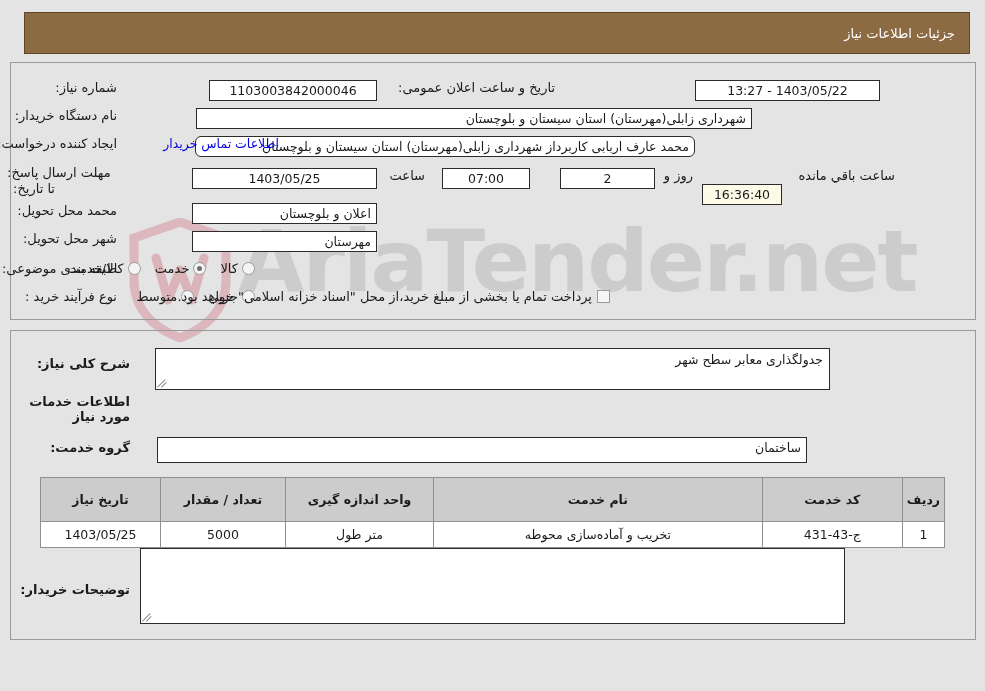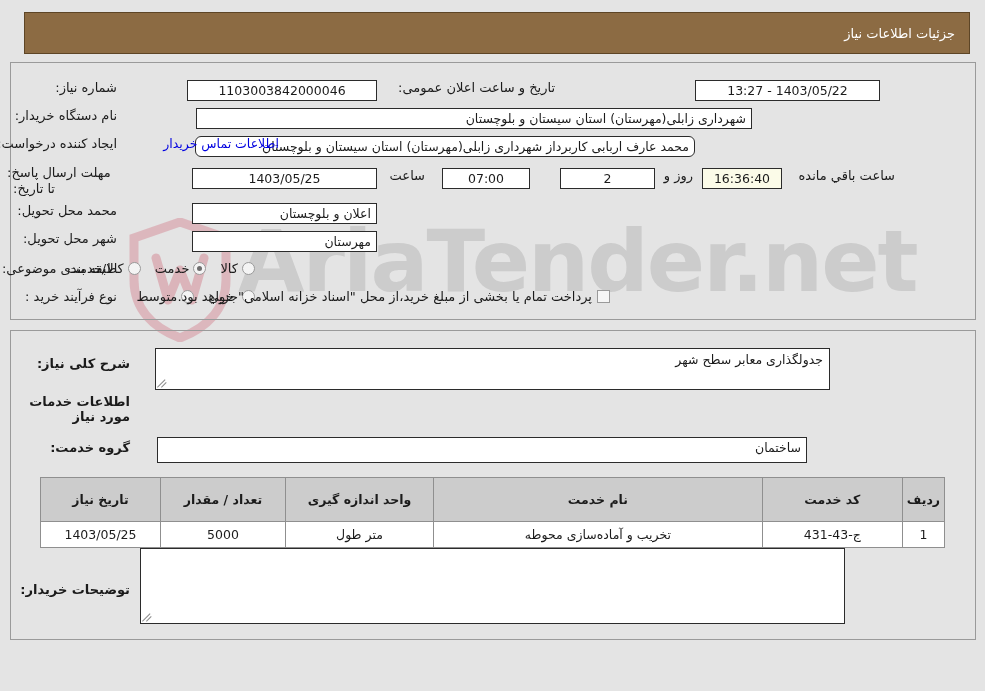--- a/index.html
+++ b/index.html
@@ -259,21 +259,21 @@
     <span>جزئیات اطلاعات نیاز</span>
   </div>
 
   <div class="panel panel-top"></div>
   <div class="panel panel-bottom"></div>
 
   <div class="frow" style="right:868px; top:80px;">
     <span class="flabel">شماره نیاز:</span>
   </div>
   <div class="frow" style="right:608px; top:80px;">
-    <span class="ftext" style="width:190px;text-align:center;">1103003842000046</span>
+    <span class="ftext" style="width:168px;text-align:center;">1103003842000046</span>
   </div>
   <div class="frow" style="right:430px; top:80px;">
     <span class="flabel">تاریخ و ساعت اعلان عمومی:</span>
   </div>
   <div class="frow" style="right:105px; top:80px;">
     <span class="ftext" style="width:185px;">1403/05/22 - 13:27</span>
   </div>
 
   <div class="frow" style="right:868px; top:108px;">
     <span class="flabel">نام دستگاه خریدار:</span>
@@ -303,21 +303,21 @@
   </div>
   <div class="frow" style="right:455px; top:168px;">
     <span class="ftext" style="width:88px;">07:00</span>
   </div>
   <div class="frow" style="right:330px; top:168px;">
     <span class="ftext" style="width:95px;">2</span>
   </div>
   <div class="frow" style="right:287px; top:168px;">
     <span class="inline-lbl">روز و</span>
   </div>
-  <div class="frow" style="right:203px; top:168px;">
+  <div class="frow" style="right:203px; top:184px;">
     <span class="ftext timer" style="width:80px;">16:36:40</span>
   </div>
   <div class="frow" style="right:85px; top:168px;">
     <span class="inline-lbl">ساعت باقي مانده</span>
   </div>
 
   <div class="frow" style="right:868px; top:203px;">
     <span class="flabel">محمد محل تحویل:</span>
   </div>
   <div class="frow" style="right:608px; top:203px;">

